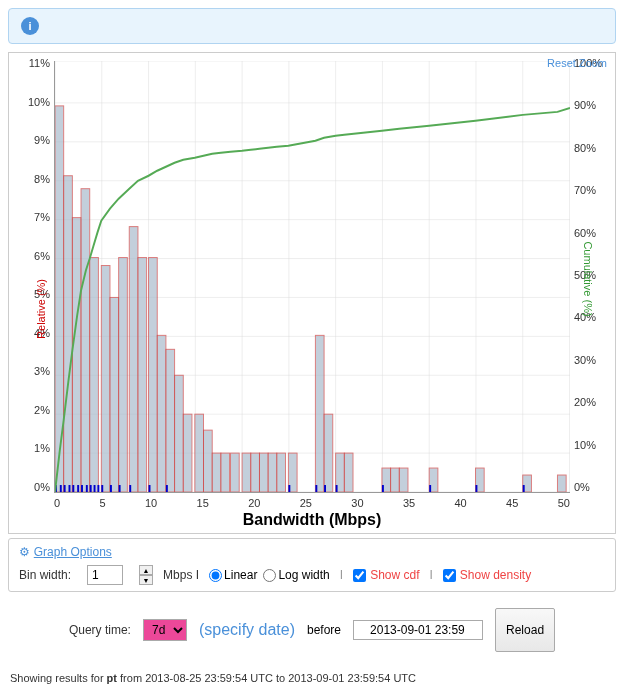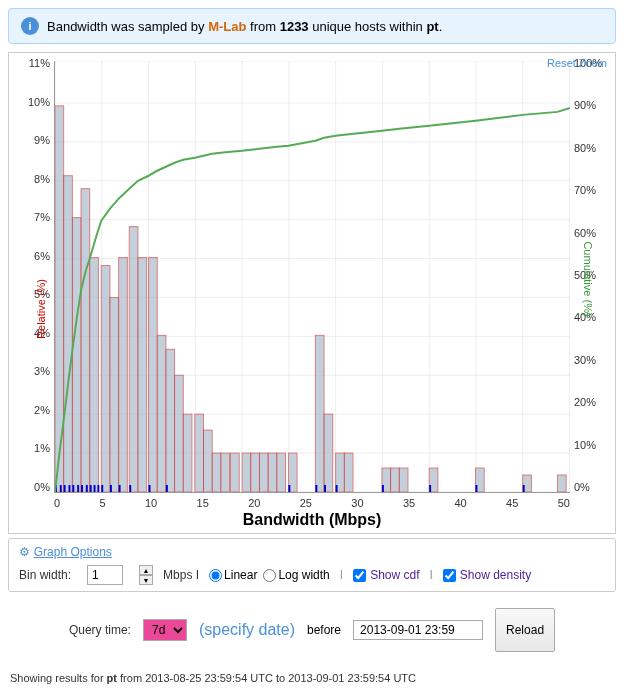--- a/index.html
+++ b/index.html
@@ -134,41 +134,41 @@
       cursor: pointer;
       display: flex; align-items: center; justify-content: center;
       font-size: 7px;
       line-height: 1;
     }
     .mbps-label { font-size: 12px; color: #333; }
     .radio-group { display: flex; align-items: center; gap: 6px; }
     .radio-item { display: flex; align-items: center; gap: 2px; font-size: 12px; }
     .divider { color: #999; font-size: 12px; }
     .checkbox-group { display: flex; align-items: center; gap: 4px; }
-    .check-blue { color: #4c1d95; }
+    .check-blue { color: #ef4444; }
 
     .query-row {
       display: flex;
       align-items: center;
       justify-content: center;
       gap: 12px;
       margin: 12px 8px;
       padding: 4px;
     }
     .query-select {
       border: 1px solid #aaa;
       padding: 2px 4px;
       font-size: 12px;
       background: #ec4899;
     }
     .specify-date { color: #4a90d9; font-size: 16px; cursor: pointer; }
     .before-label { font-size: 12px; }
     .date-input {
       border: 1px solid #aaa;
-      padding: 2px 6px;
+      padding: 2px 16px;
       font-size: 12px;
       width: 130px;
     }
     .reload-btn {
       border: 1px solid #aaa;
       background: linear-gradient(to bottom, #f8f8f8, #e8e8e8);
       padding: 14px 10px;
       font-size: 12px;
       cursor: pointer;
       border-radius: 2px;
@@ -178,23 +178,20 @@
       font-size: 11px;
       color: #333;
       padding: 4px 10px;
     }
   </style>
 </head>
 <body>
 
 <div class="info-bar">
   <div class="info-icon">i</div>
-  <span>
-    <span>Bandwidth was sampled by </span><span class="mlab">M-Lab</span><span> from </span><strong>1233</strong><span> unique hosts within </span><strong>pt</strong><span>.</span>
-  </span>
 </div>
 
 <div class="chart-container">
   <div class="chart-area">
 
     <div class="reset-zoom">Reset Zoom</div>
 
     <div class="y-axis-left">
       <span style="font-size:11px;color:#cc0000;position:absolute;left:2px;top:50%;transform:rotate(-90deg) translateX(-50%);white-space:nowrap;">Relative (%)</span>
       <span class="y-tick">0%</span>

